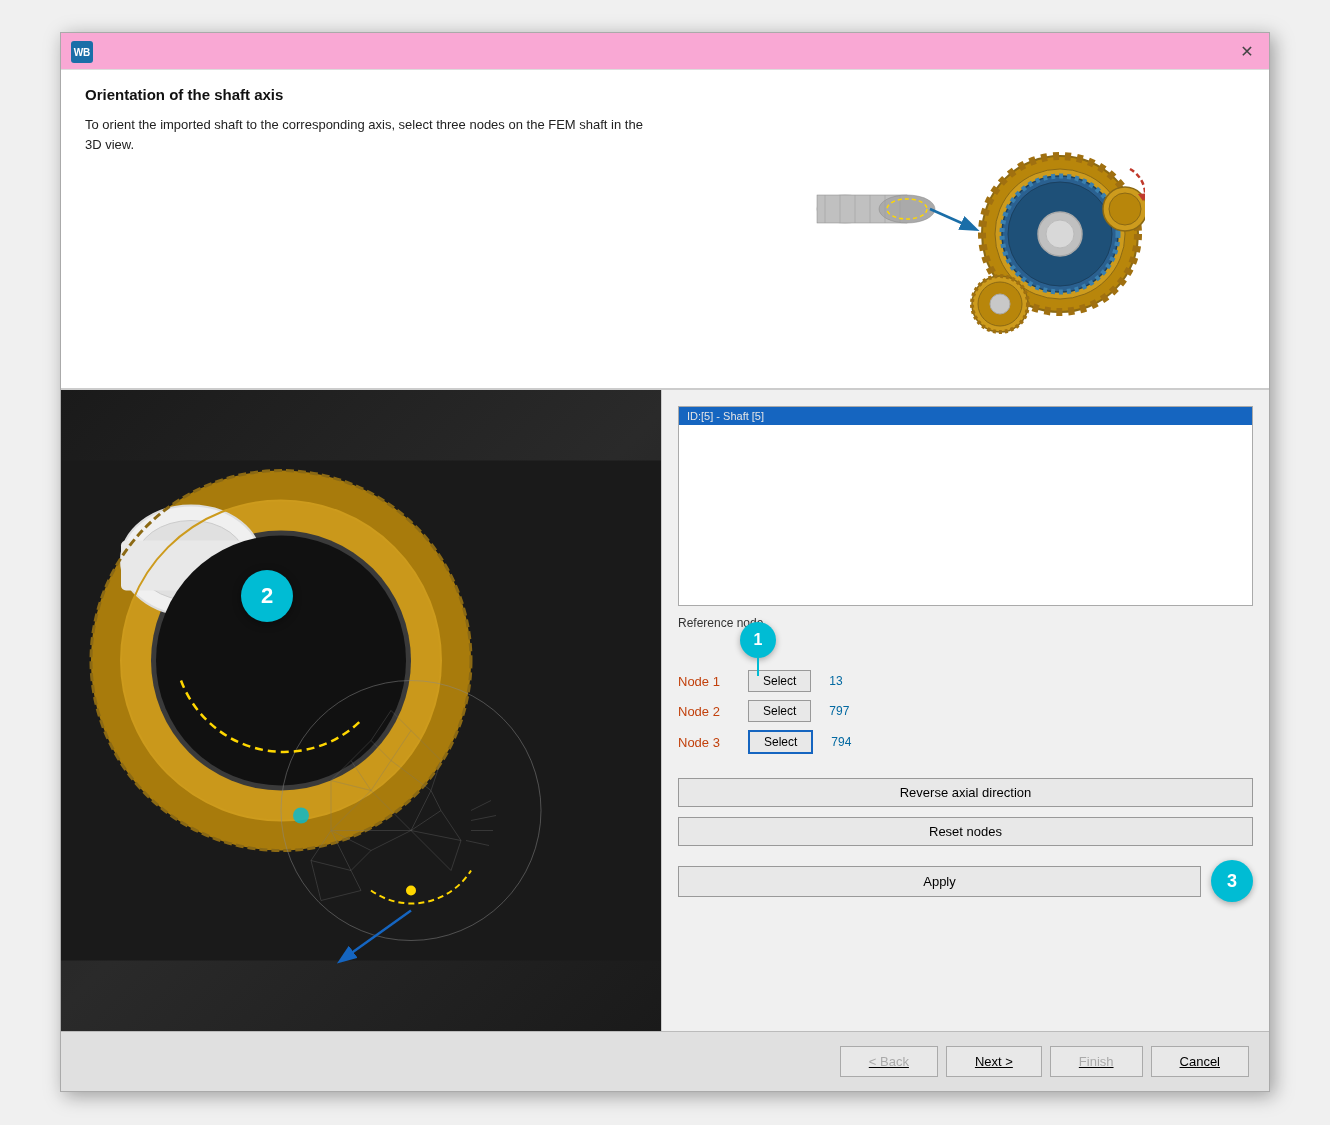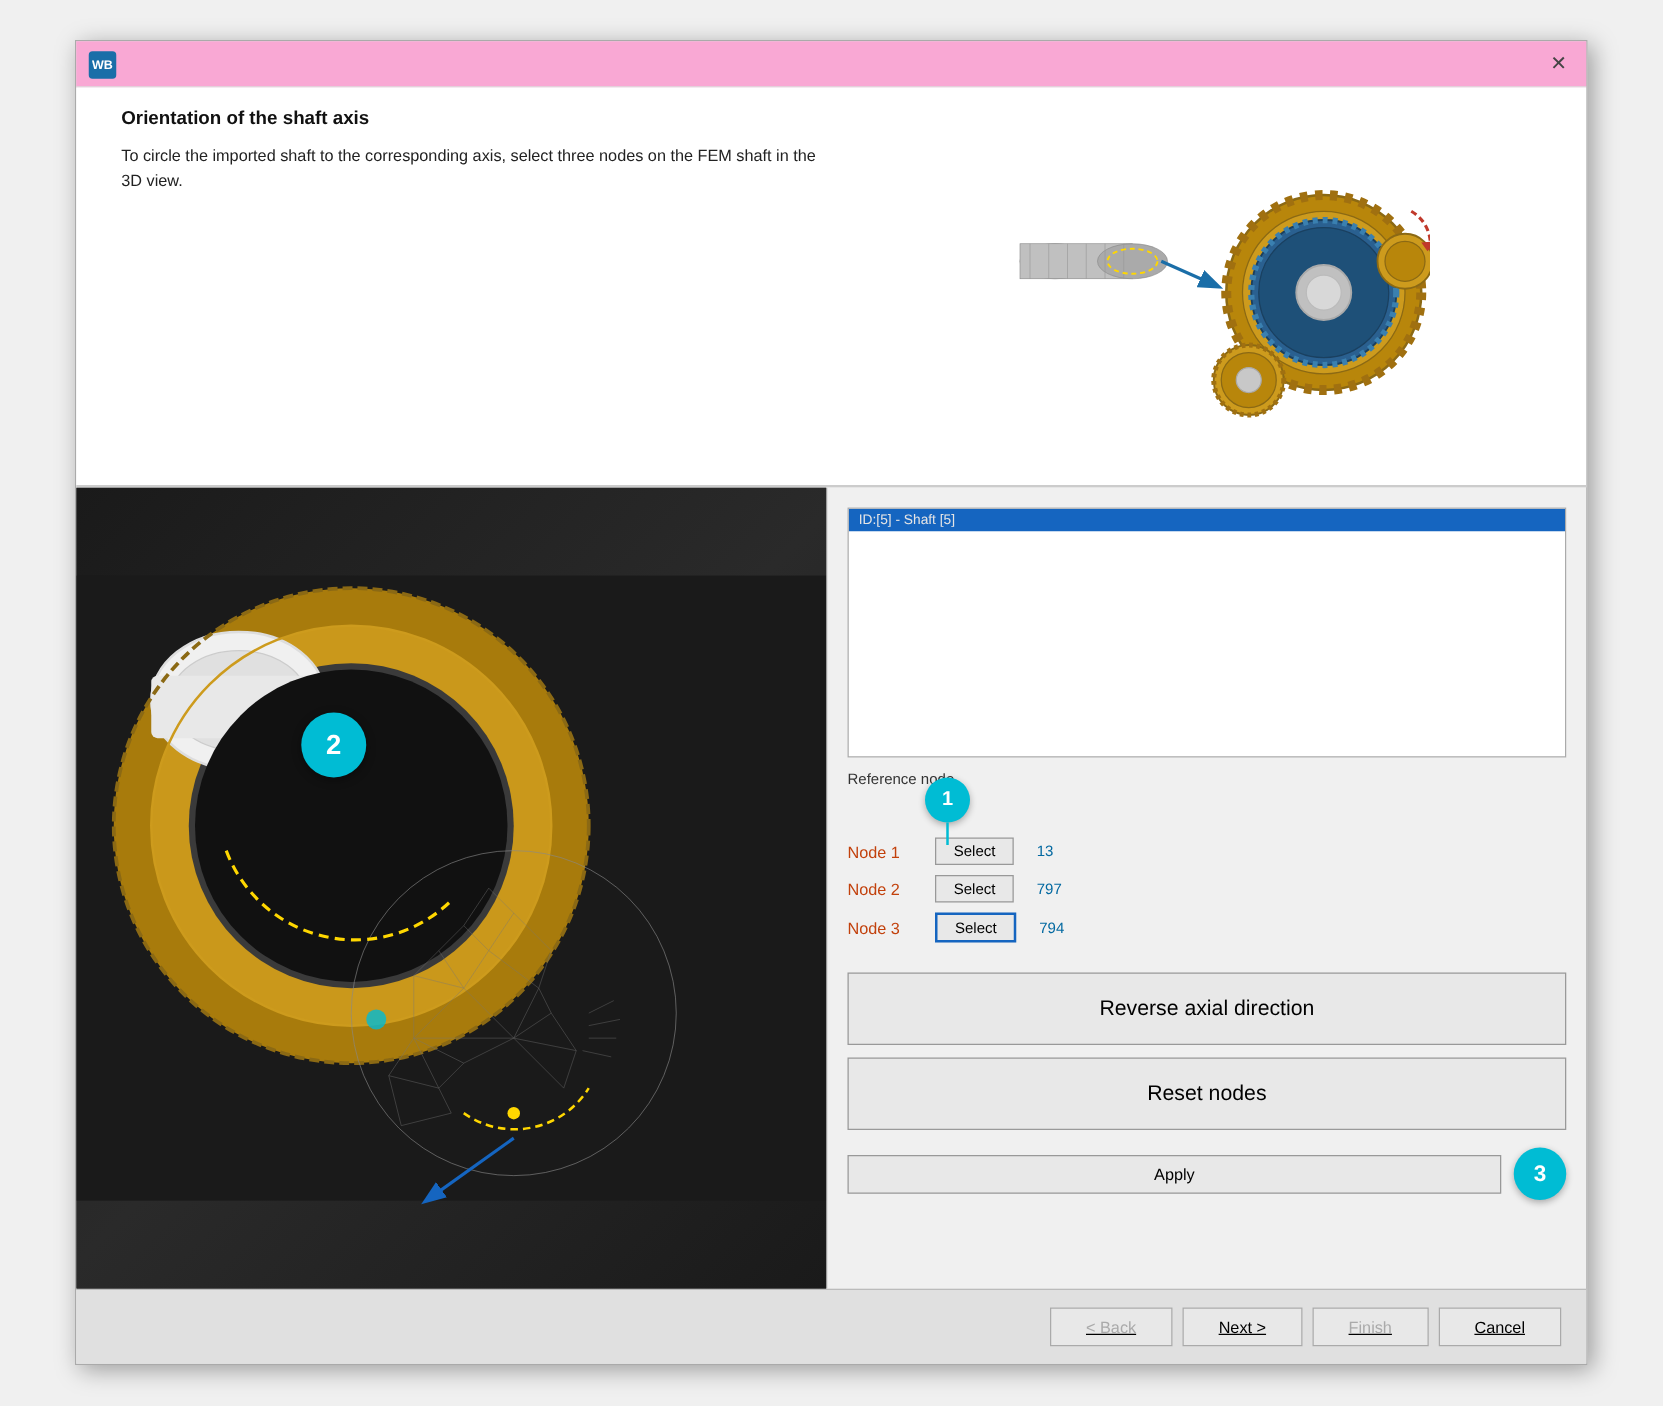--- a/index.html
+++ b/index.html
@@ -58,21 +58,21 @@
       display: flex;
       align-items: center;
       justify-content: center;
     }
 
     
     .top-section {
       background: #fff;
       display: flex;
       flex-direction: row;
-      padding: 16px 36px;
+      padding: 16px 24px;
       border-bottom: 2px solid #ccc;
       gap: 20px;
       min-height: 320px;
     }
     .top-text {
       flex: 1;
       max-width: 560px;
     }
     .top-text h2 {
       font-size: 15px;
@@ -206,22 +206,22 @@
     .callout-line {
       width: 2px;
       height: 18px;
       background: #00bcd4;
       margin: 0 auto;
     }
 
     .wide-btn {
       background: #e8e8e8;
       border: 1px solid #999;
-      padding: 18px 14px;
-      font-size: 17px;
+      padding: 6px 14px;
+      font-size: 13px;
       cursor: pointer;
       width: 100%;
       text-align: center;
     }
 
     .apply-row {
       display: flex;
       align-items: center;
       gap: 10px;
     }
@@ -284,21 +284,21 @@
   <div class="title-bar">
     <div class="title-bar-left">
       <div class="wb-icon">WB</div>
     </div>
     <button class="close-btn">✕</button>
   </div>
 
   <div class="top-section">
     <div class="top-text">
       <h2>Orientation of the shaft axis</h2>
-      <p>To circle the imported shaft to the corresponding axis, select three nodes on the FEM shaft in the 3D view.</p>
+      <p>To orient the imported shaft to the corresponding axis, select three nodes on the FEM shaft in the 3D view.</p>
     </div>
     <div class="top-image">
 
       <svg width="380" height="260" viewBox="0 0 380 260">
 
         <g>
 
           <ellipse cx="80" cy="110" rx="28" ry="14" fill="#bbb" stroke="#888" stroke-width="0.5"></ellipse>
           <rect x="52" y="96" width="90" height="28" fill="#c0c0c0" stroke="#888" stroke-width="0.5"></rect>
           <ellipse cx="142" cy="110" rx="28" ry="14" fill="#aaa" stroke="#888" stroke-width="0.5"></ellipse>

